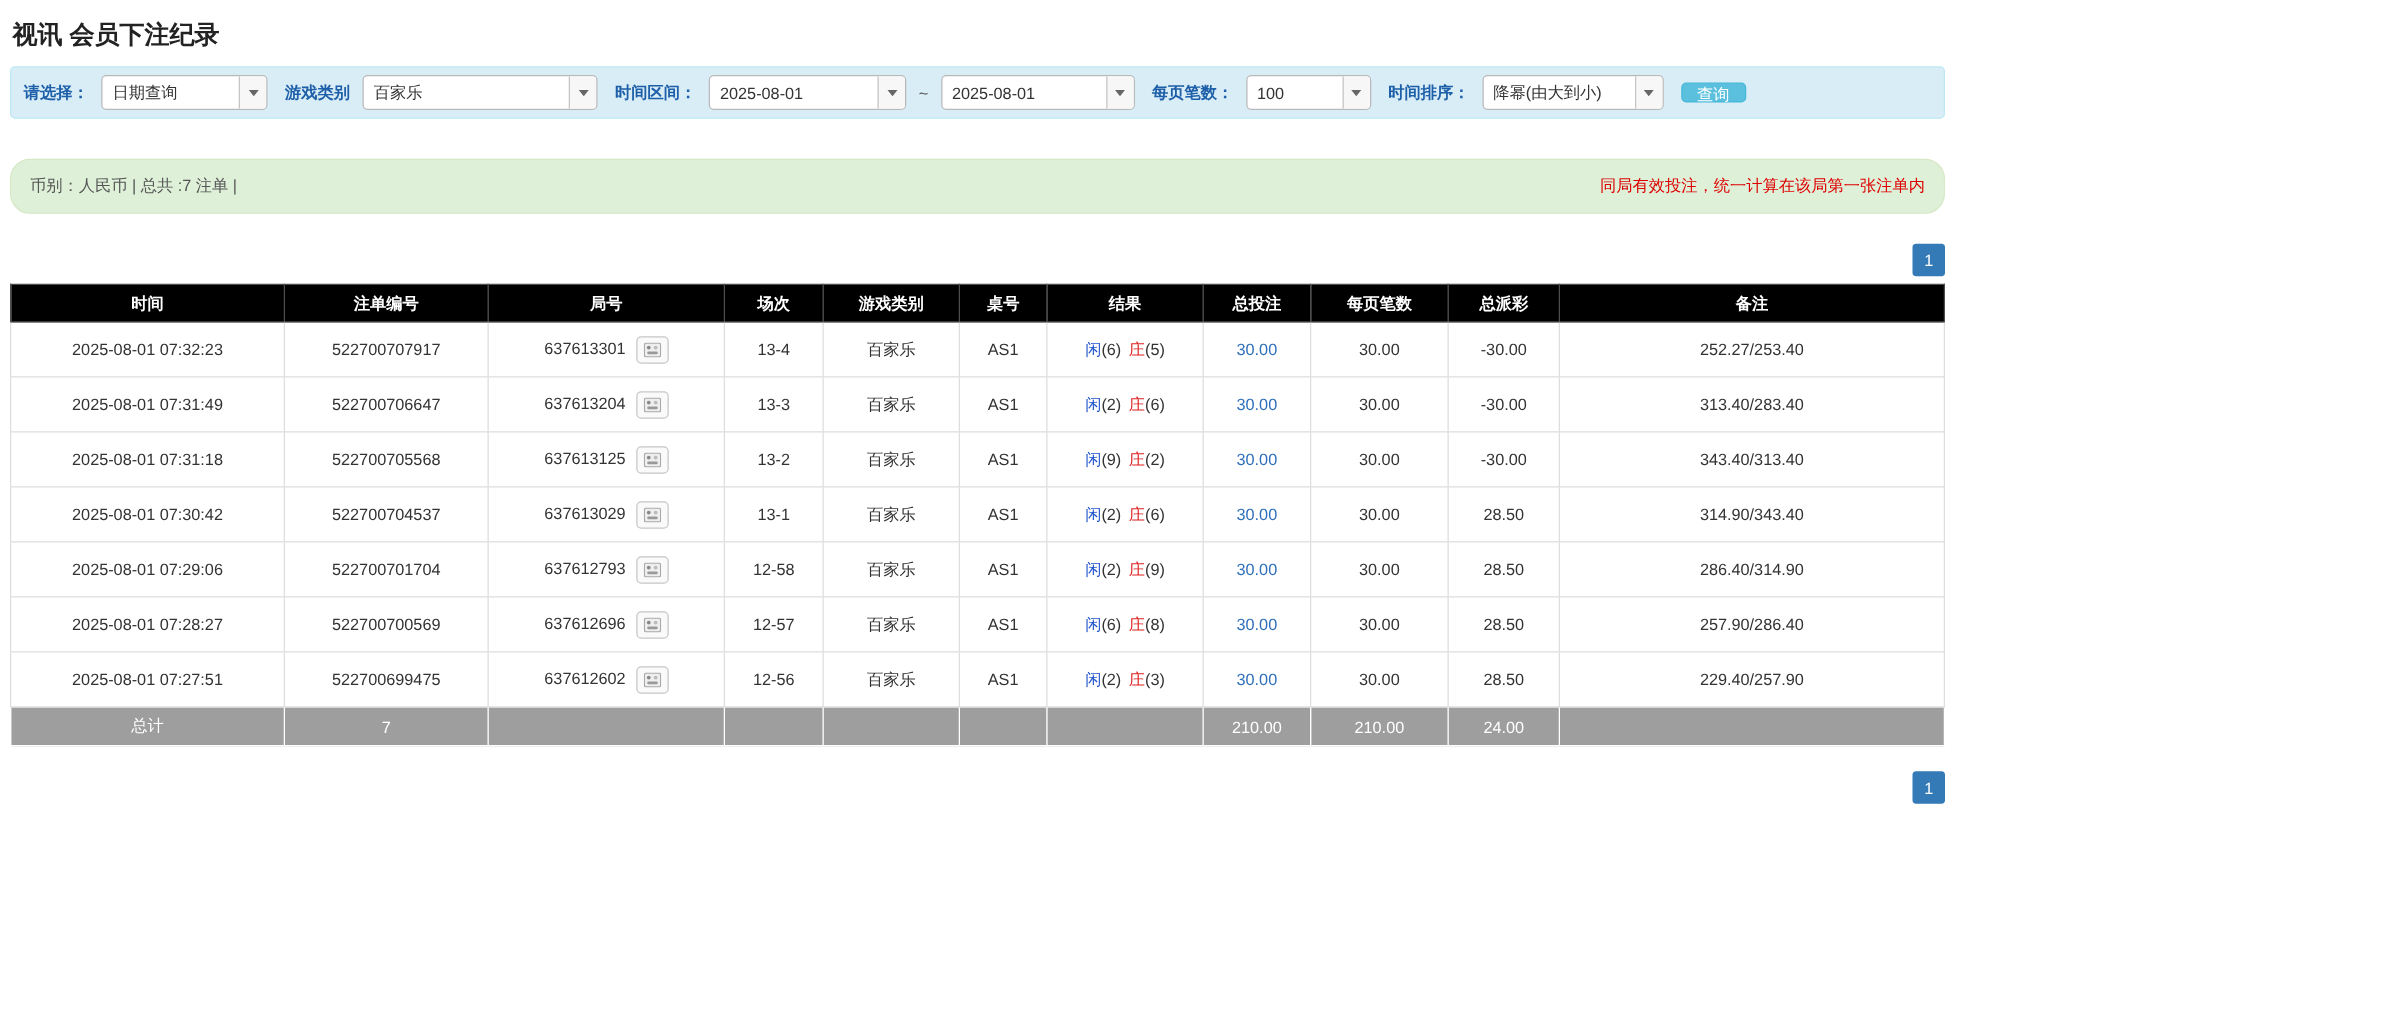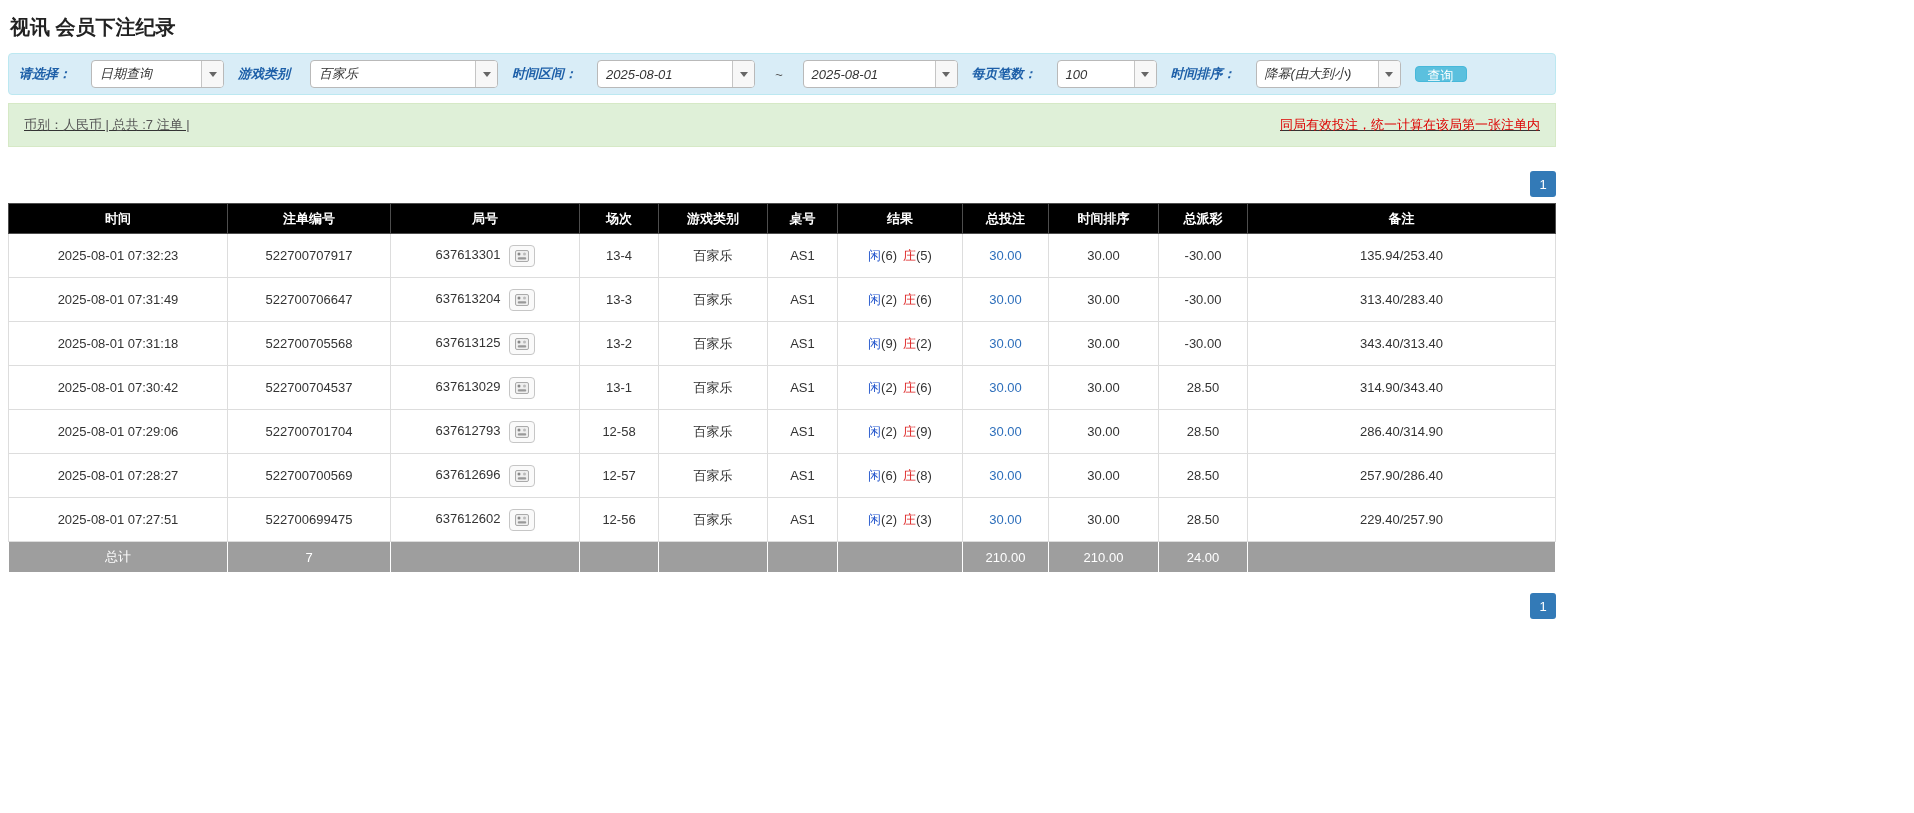--- a/index.html
+++ b/index.html
@@ -23,21 +23,21 @@
   .filter-bar {
     background: var(--filter_bg, #d9edf7);
     border: 1px solid var(--filter_border, #bce8f1);
     border-radius: 4px;
     padding: 6px 10px;
     display: flex;
     align-items: center;
     gap: 14px;
     height: 42px;
   }
-  .filter-group { display: flex; align-items: center; gap: 20px; font-style: italic; }
+  .filter-group { display: flex; align-items: center; gap: 10px; }
   .filter-label {
     color: var(--filter_label, #1d5fa8);
     font-weight: bold;
     font-size: 13px;
     white-space: nowrap;
   }
   .tilde { color: #555; font-size: 13px; }
   .combo {
     display: inline-flex;
     align-items: stretch;
@@ -79,30 +79,29 @@
     border-radius: 4px;
     height: 16px;
     padding: 0 12px;
     font-size: 13px;
     cursor: pointer;
     font-family: inherit;
   }
 
   
   .summary-bar {
-    margin-top: 8px;
+    margin-top: 32px;
     background: var(--summary_bg, #dff0d8);
     border: 1px solid var(--summary_border, #d6e9c6);
-    border-radius: 0;
+    border-radius: 16px;
     padding: 12px 15px;
     display: flex;
     justify-content: space-between;
     align-items: center;
     font-size: 13px;
-    text-decoration: underline;
   }
   .summary-left { color: var(--summary_text, #555555); }
   .summary-right { color: var(--notice_red, #dd0000); }
 
   
   .pagination-row { display: flex; justify-content: flex-end; }
   .pagination-top { margin-top: 24px; }
   .pagination-bottom { margin-top: 20px; padding-bottom: 20px; }
   .page-btn {
     min-width: 26px;
@@ -247,21 +246,21 @@
     <thead>
       <tr>
         <th>时间</th>
         <th>注单编号</th>
         <th>局号</th>
         <th>场次</th>
         <th>游戏类别</th>
         <th>桌号</th>
         <th>结果</th>
         <th>总投注</th>
-        <th>时间排序</th>
+        <th>每页笔数</th>
         <th>总派彩</th>
         <th>备注</th>
       </tr>
     </thead>
     <tbody>
   <tr>
     <td>2025-08-01 07:32:23</td>
     <td>522700707917</td>
     <td>
       <span>637613301</span><span class="road-icon">
@@ -275,21 +274,21 @@
     </td>
     <td>13-4</td>
     <td>百家乐</td>
     <td>AS1</td>
     <td>
       <span class="player">闲</span><span class="score">(6)</span><span class="banker">庄</span><span class="score">(5)</span>
     </td>
     <td><span class="link-blue">30.00</span></td>
     <td>30.00</td>
     <td class="neg">-30.00</td>
-    <td>135.94/253.40</td>
+    <td>252.27/253.40</td>
   </tr>
 
   <tr>
     <td>2025-08-01 07:31:49</td>
     <td>522700706647</td>
     <td>
       <span>637613204</span><span class="road-icon">
               <svg width="14" height="12" viewBox="0 0 14 12">
                 <rect x="0.5" y="0.5" width="13" height="11" rx="1.5" fill="#eee" stroke="#aaa"></rect>
                 <circle cx="4" cy="4" r="1.5" fill="#888"></circle>

